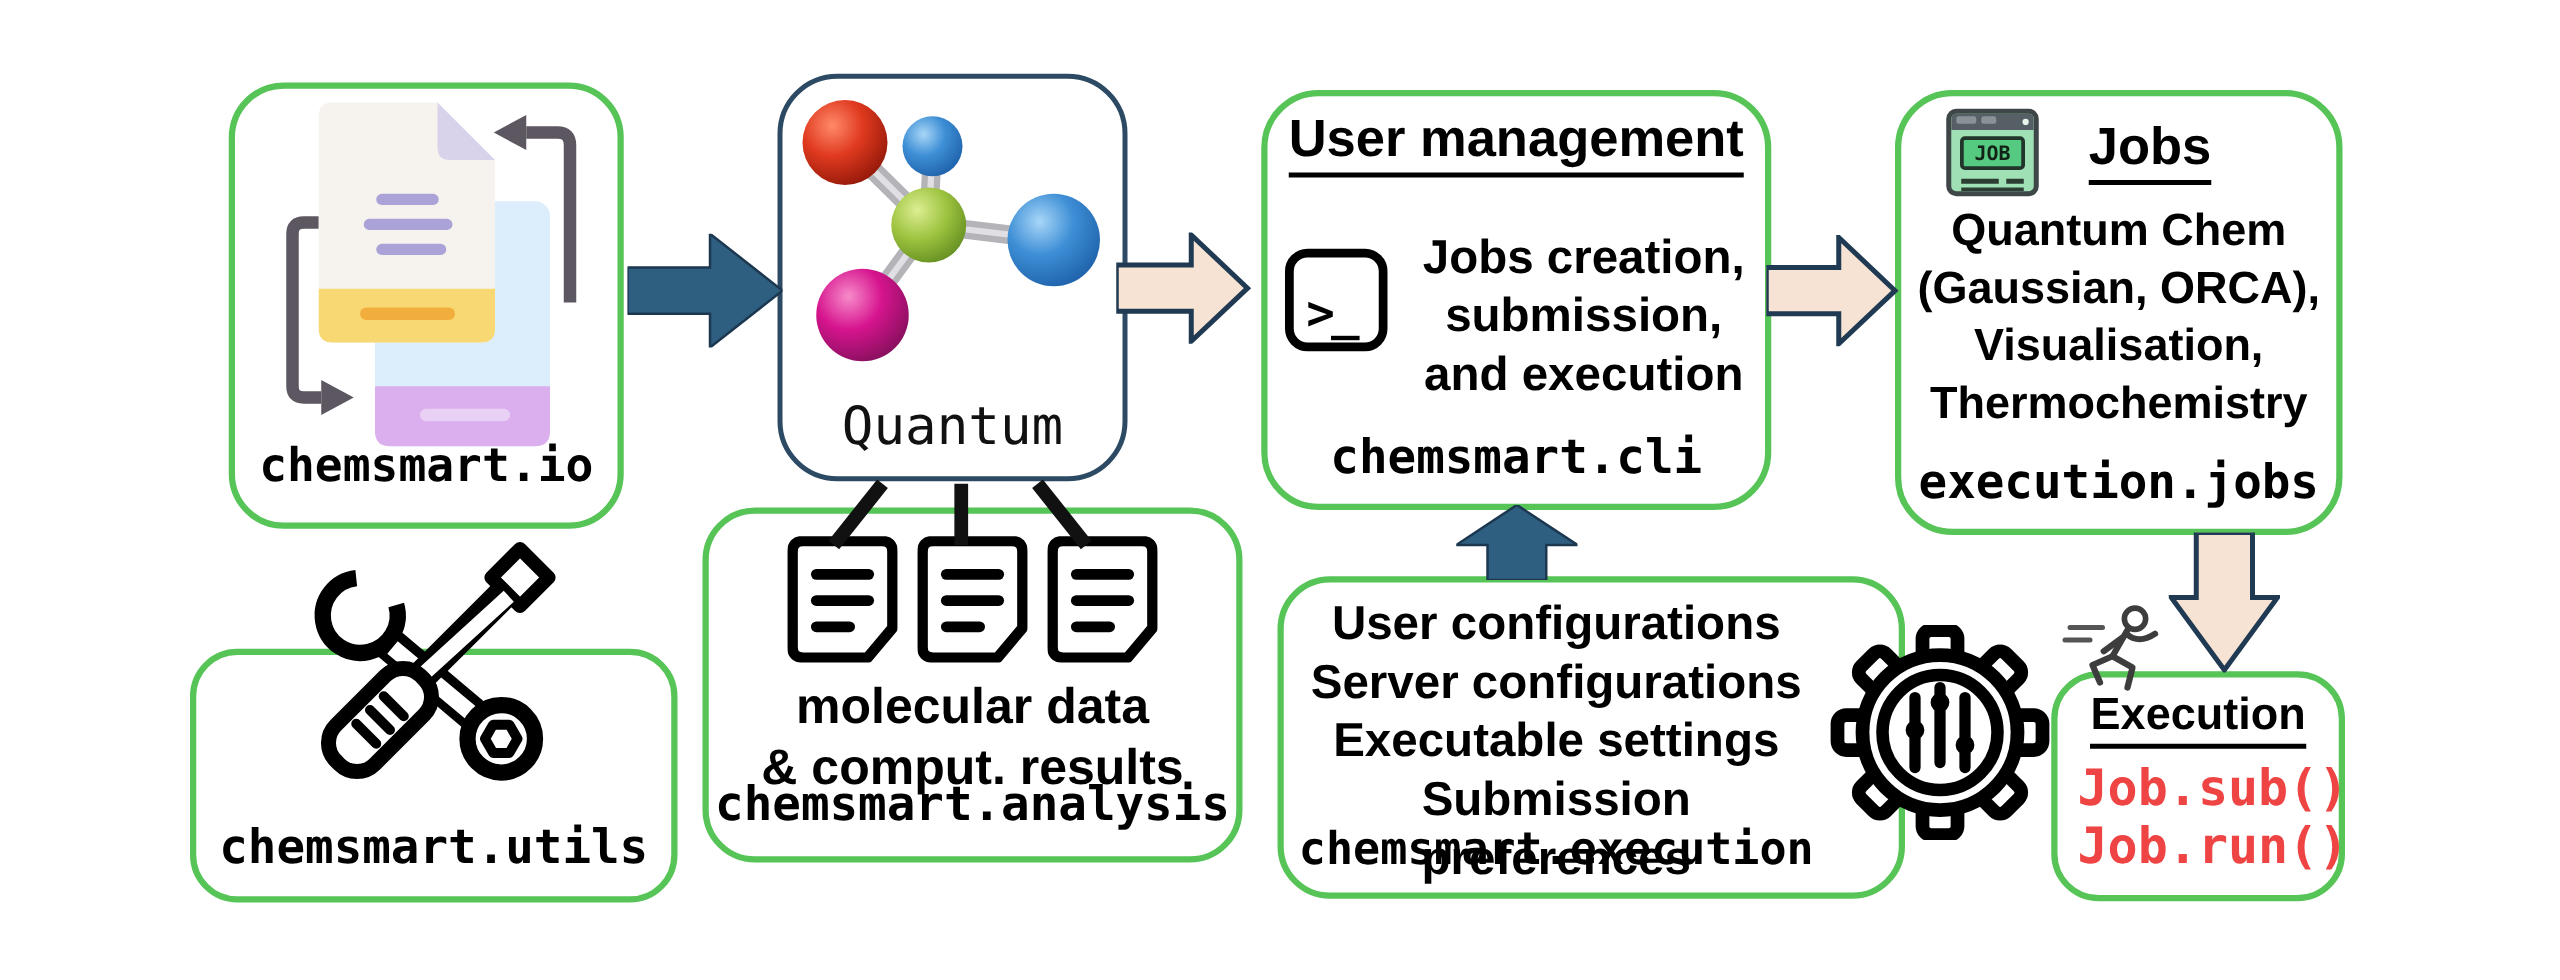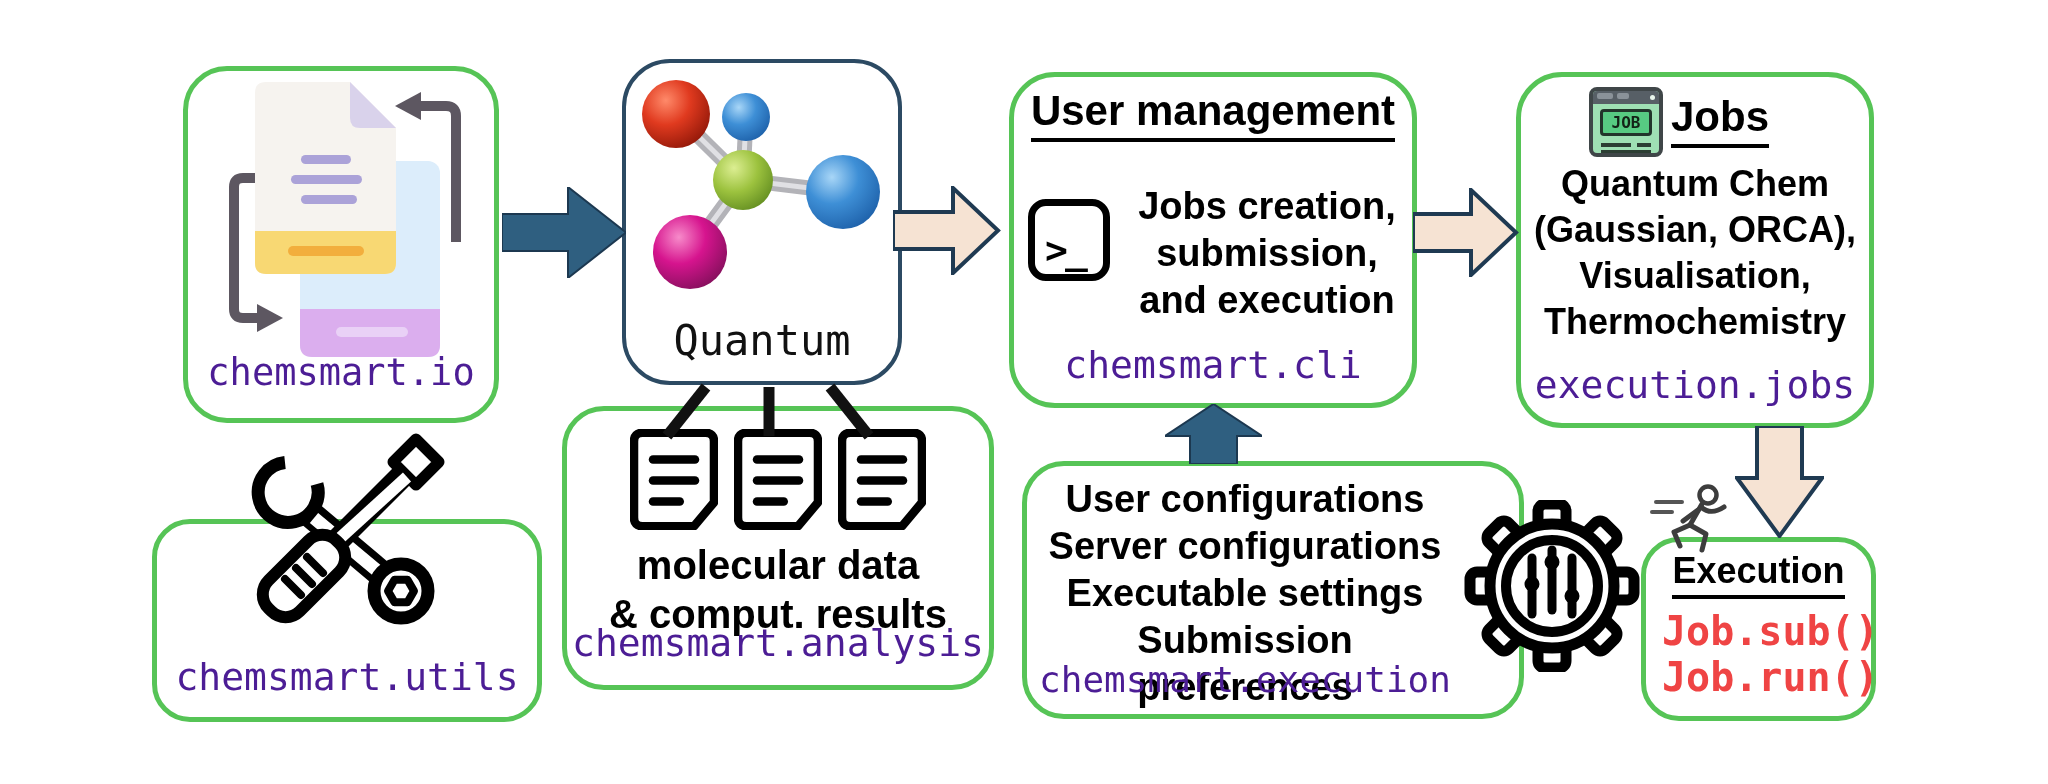--- a/index.html
+++ b/index.html
@@ -2,34 +2,34 @@
 <html><head>
 <meta charset="utf-8">
 <style>
   html,body{margin:0;padding:0;background:#fff;}
   .canvas{position:relative;width:2048px;height:784px;background:#ffffff;overflow:hidden;
           font-family:"Liberation Sans", sans-serif;}
   .box{position:absolute;box-sizing:border-box;background:#fff;z-index:1;}
   .gbox{border:5px solid #56c456;}
   .navybox{border:4.5px solid #2c4a63;}
   .mono{font-family:"DejaVu Sans Mono", monospace;}
-  .blue-label{position:absolute;left:0;right:0;text-align:center;color:#4c1d95;
-              font-family:"DejaVu Sans Mono", monospace;font-weight:400;white-space:pre;}
+  .blue-label{position:absolute;left:0;right:0;text-align:center;color:#000000;
+              font-family:"DejaVu Sans Mono", monospace;font-weight:700;white-space:pre;}
   .bold-text{font-weight:bold;color:#000;text-align:center;white-space:pre-line;}
   .title{font-weight:bold;color:#000;}
   .title span{display:inline-block;border-bottom:4px solid #000;padding-bottom:3px;}
   .arrow{position:absolute;z-index:3;}
   .float-icon{position:absolute;z-index:4;}
   #connectors{position:absolute;left:0;top:0;z-index:2;pointer-events:none;}
   .terminal{position:absolute;left:14px;top:122px;width:82px;height:82px;border:7px solid #000;
             border-radius:18px;box-sizing:border-box;}
   .terminal span{position:absolute;left:10px;top:22px;font-family:"DejaVu Sans Mono", monospace;
                  font-weight:bold;font-size:38px;letter-spacing:-3px;color:#000;}
   .jobicon{position:absolute;left:36px;top:10px;width:74px;height:70px;border:4px solid #3f4648;
-           border-radius:8px;background:#9fe0b4;box-sizing:border-box;overflow:hidden;margin-left:32px;}
+           border-radius:8px;background:#9fe0b4;box-sizing:border-box;overflow:hidden;}
   .jobicon .bar{position:absolute;left:0;top:0;right:0;height:13px;background:#575f66;}
   .jobicon .tab1{position:absolute;left:4px;top:2px;width:16px;height:6px;background:#8a9299;border-radius:2px;}
   .jobicon .tab2{position:absolute;left:24px;top:2px;width:12px;height:6px;background:#8a9299;border-radius:2px;}
   .jobicon .dot{position:absolute;right:4px;top:4px;width:5px;height:5px;background:#e8f5ec;border-radius:50%;}
   .jobicon .panel{position:absolute;left:7px;top:18px;width:52px;height:27px;background:#57ca82;
                   border:3px solid #22352b;border-radius:4px;box-sizing:border-box;
                   display:flex;align-items:center;justify-content:center;}
   .jobicon .panel span{font-family:"DejaVu Sans Mono", monospace;font-weight:bold;font-size:16px;color:#132217;}
   .jobicon .l1{position:absolute;left:8px;top:52px;width:30px;height:4px;background:#2c3e33;}
   .jobicon .l2{position:absolute;left:44px;top:52px;width:14px;height:4px;background:#2c3e33;}

